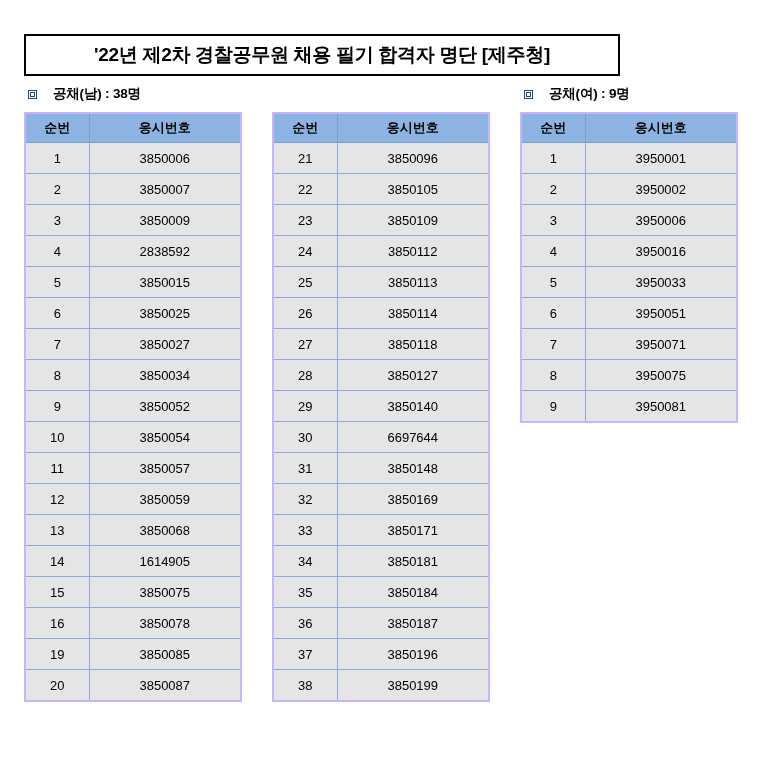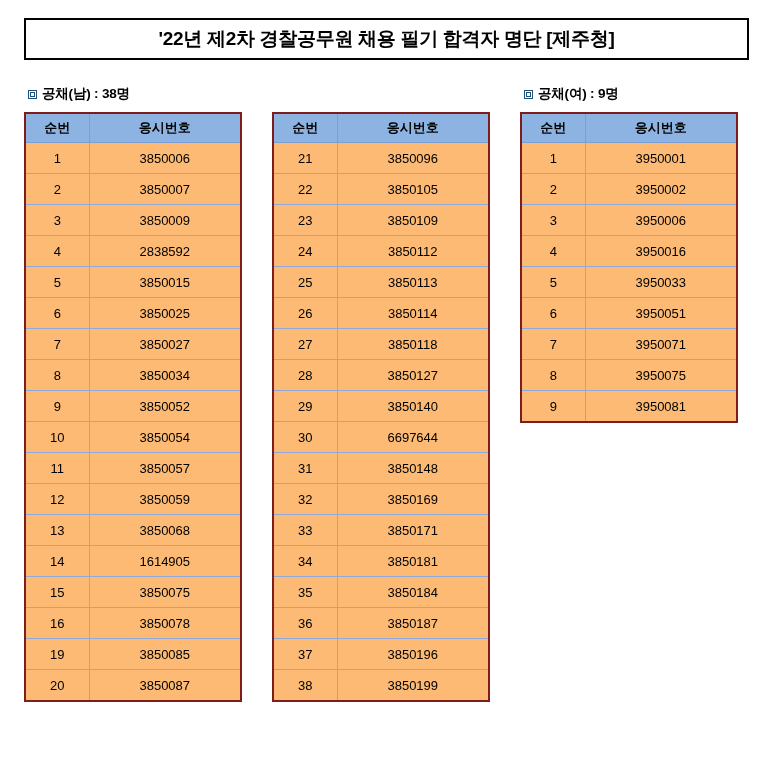--- a/index.html
+++ b/index.html
@@ -17,22 +17,22 @@
   .page {
     position: relative;
     width: 773px;
     height: 776px;
     box-sizing: border-box;
   }
   
   .title-banner {
     position: absolute;
     left: 24px;
-    top: 18px;
-    width: 725px;
+    top: 34px;
+    width: 596px;
     height: 42px;
     border: 2px solid #000000;
     background: #ffffff;
     box-sizing: border-box;
     display: flex;
     align-items: center;
     justify-content: center;
   }
   .title-text {
     font-size: 19px;
@@ -42,21 +42,21 @@
   }
   
   .section-heading {
     position: absolute;
     font-size: 13.5px;
     font-weight: bold;
     letter-spacing: -0.2px;
     white-space: nowrap;
     display: flex;
     align-items: center;
-    gap: 5px;
+    gap: 16px;
   }
   .heading-marker {
     display: inline-block;
     width: 9px;
     height: 9px;
     border: 1px solid #1f4e79;
     background: #ffffff;
     position: relative;
     box-sizing: border-box;
   }
@@ -69,22 +69,22 @@
     bottom: 1px;
     border: 1px solid #1f4e79;
   }
   #heading-male { left: 28px; top: 85px; }
   #heading-female { left: 524px; top: 85px; }
 
   
   table.list-table {
     position: absolute;
     border-collapse: collapse;
-    border: 2px solid #7f1d1d;
-    background: #fdba74;
+    border: 2px solid #c4b5fd;
+    background: #e5e5e5;
     table-layout: fixed;
   }
   table.list-table th,
   table.list-table td {
     border: 1px solid #8ea9db;
     height: 30px;
     padding: 0;
     font-size: 13px;
     font-weight: normal;
     text-align: center;

